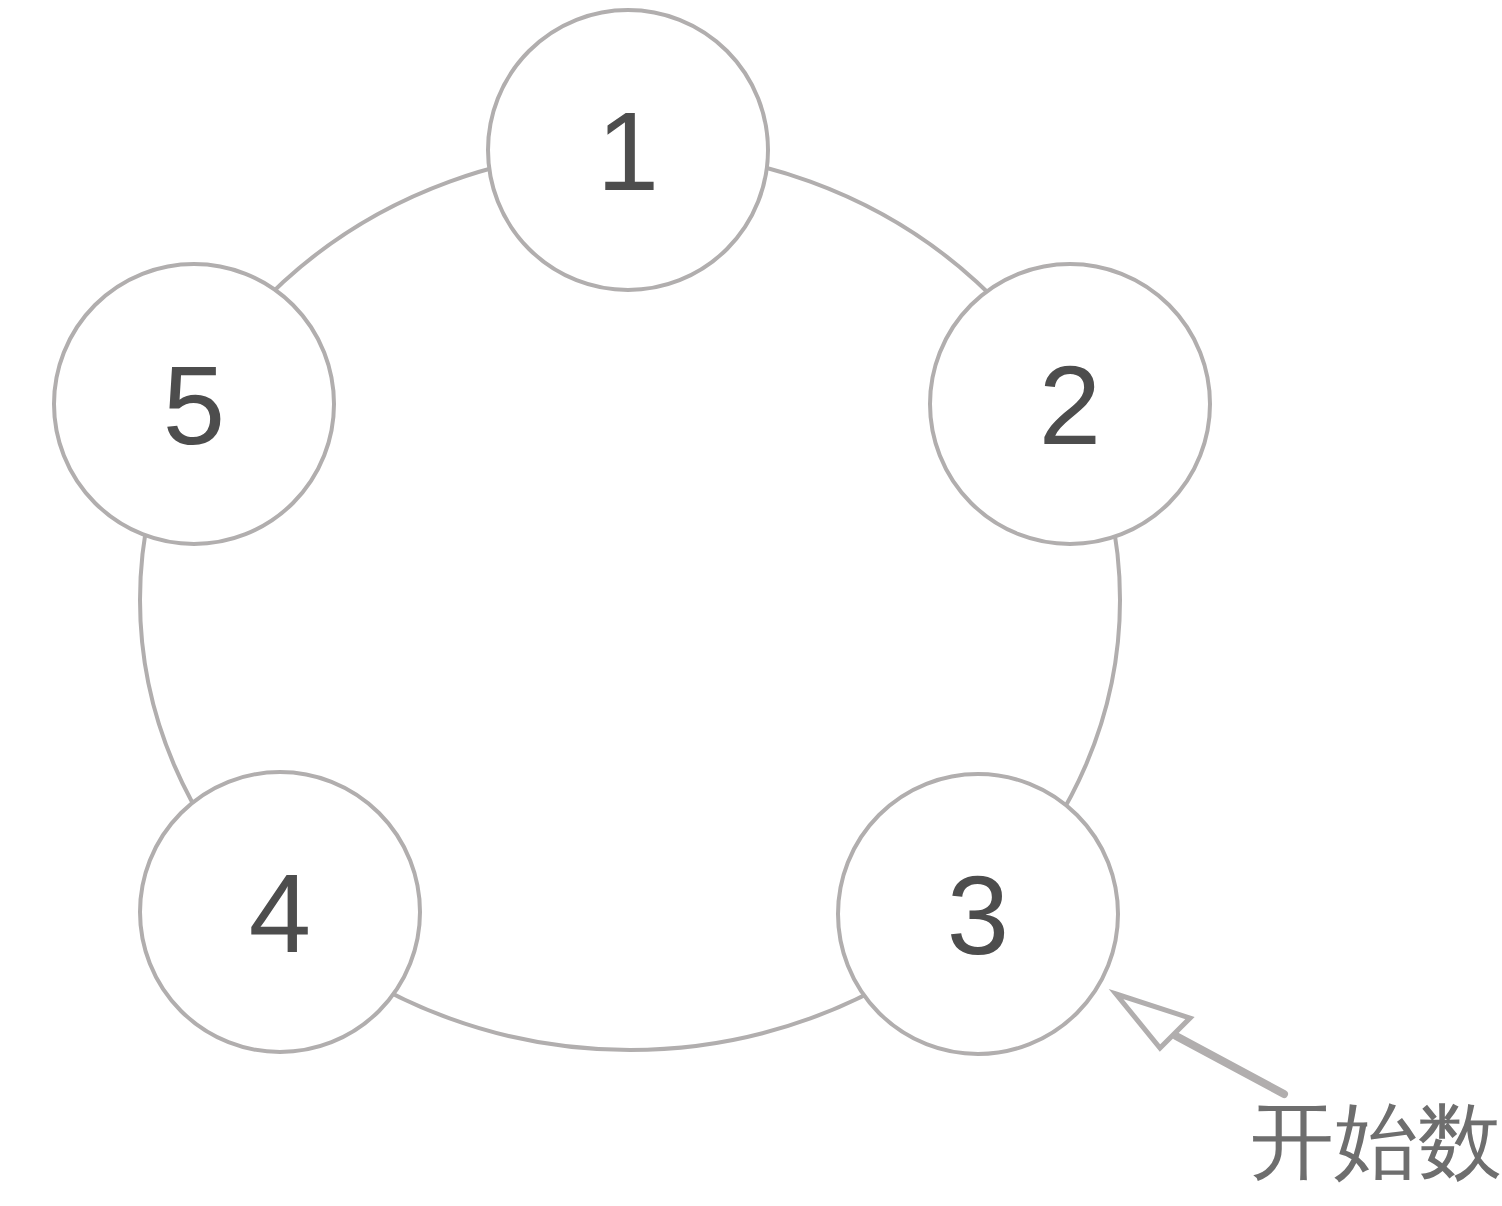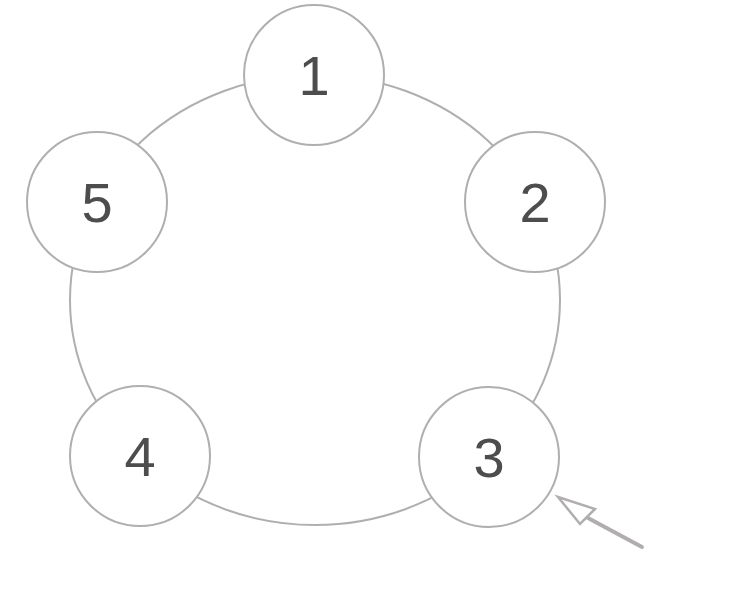--- a/index.html
+++ b/index.html
@@ -76,13 +76,14 @@
         <circle class="node-circle" cx="140" cy="456" r="70"></circle>
         <text class="node-number" x="140" y="476">4</text>
         <circle class="node-circle" cx="97" cy="202" r="70"></circle>
         <text class="node-number" x="97" y="222">5</text>
       </g>
     <g>
       <line class="arrow-shaft" x1="642" y1="547" x2="588" y2="518"></line>
       <polygon class="arrow-head" points="558,497 595,509 580,524"></polygon>
     </g>
   </svg>
+  <div class="annotation">开始数</div>
 </div>
 
 </body></html>

